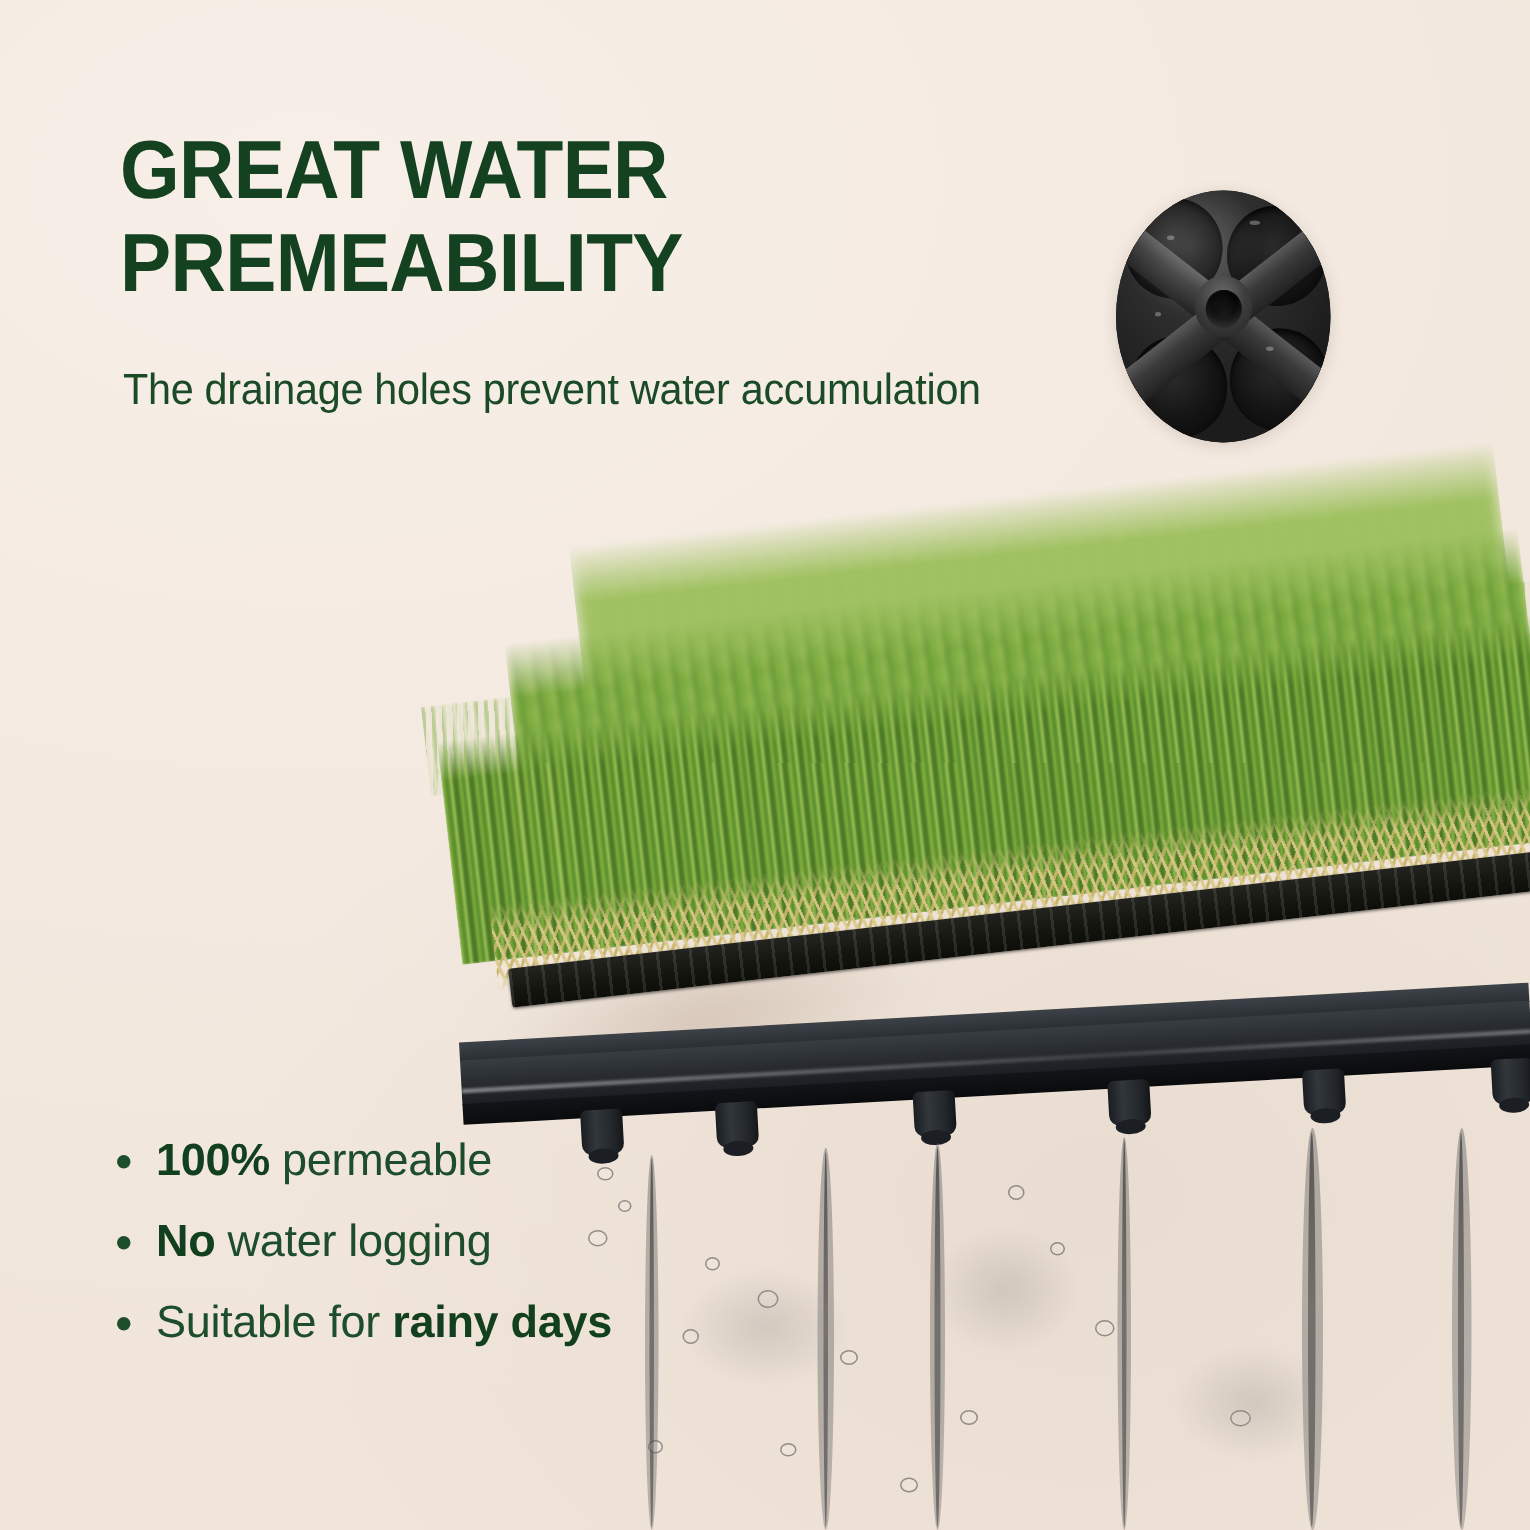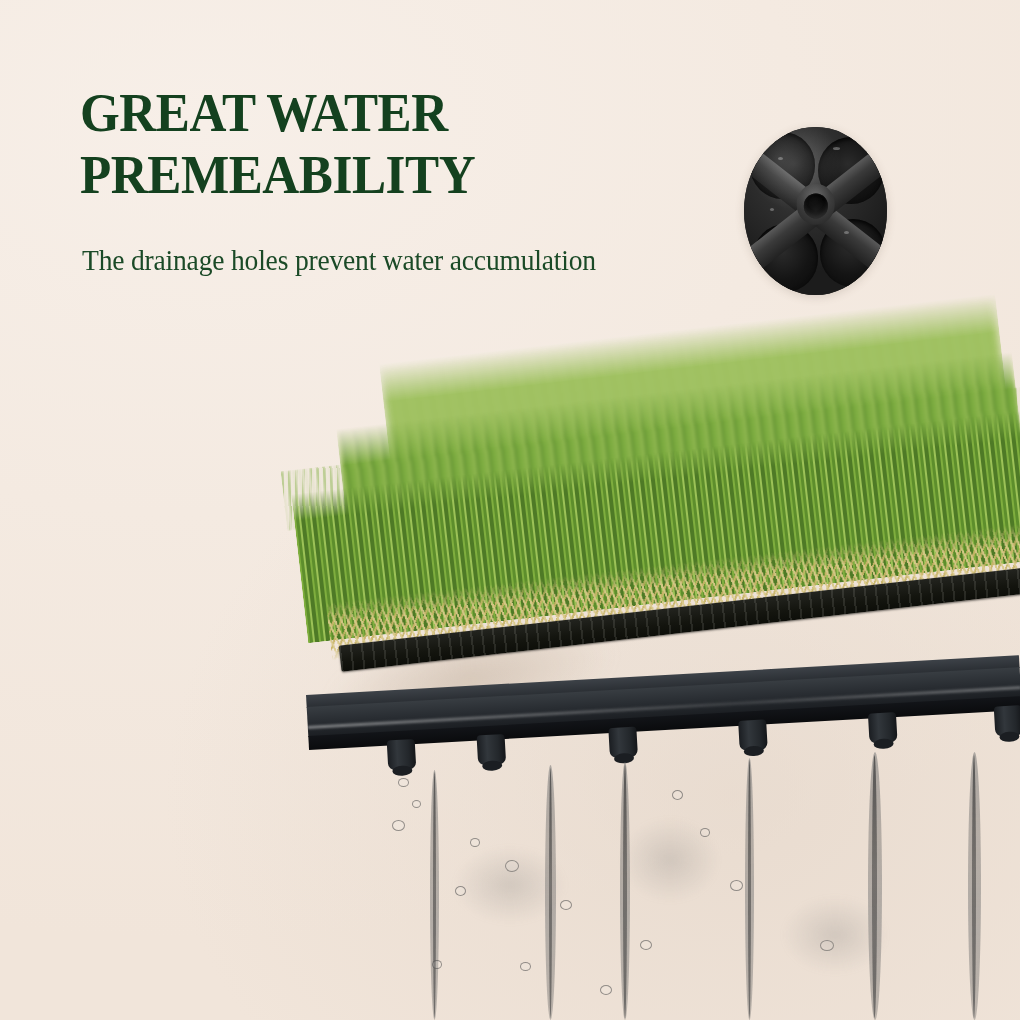--- a/index.html
+++ b/index.html
@@ -6,21 +6,21 @@
     margin: 0;
     padding: 0;
     background: #ffffff;
   }
   #stage {
     position: relative;
     width: 1020px;
     height: 1020px;
     overflow: hidden;
     background: #f9a8d4;
-    font-family: Liberation Serif, serif;
+    font-family: Liberation Sans, sans-serif;
   }
 
   
   .bg-base {
     position: absolute;
     inset: 0;
     background:
       radial-gradient(120% 80% at 20% 12%, #f7efe8 0%, #f4eae1 48%, #f1e5da 100%);
   }
   .bg-vign {
@@ -496,14 +496,28 @@
     <div class="drop" style="left:520px; top:962px; width:9px;  height:7px;"></div>
     <div class="drop" style="left:820px; top:940px; width:12px; height:9px;"></div>
     <div class="drop" style="left:432px; top:960px; width:8px;  height:7px;"></div>
     <div class="drop" style="left:600px; top:985px; width:10px; height:8px;"></div>
 
     <div class="mist" style="left:430px; top:830px; width:160px; height:110px;"></div>
     <div class="mist" style="left:600px; top:800px; width:140px; height:120px;"></div>
     <div class="mist" style="left:760px; top:880px; width:150px; height:110px;"></div>
   </div>
 
+  <ul class="bullets">
+    <li>
+      <span class="dot"></span>
+      <b>100%</b><span> permeable</span>
+    </li>
+    <li>
+      <span class="dot"></span>
+      <b>No</b><span> water logging</span>
+    </li>
+    <li>
+      <span class="dot"></span>
+      <span>Suitable for </span><b>rainy days</b>
+    </li>
+  </ul>
 
 </div>
 
 </body></html>

